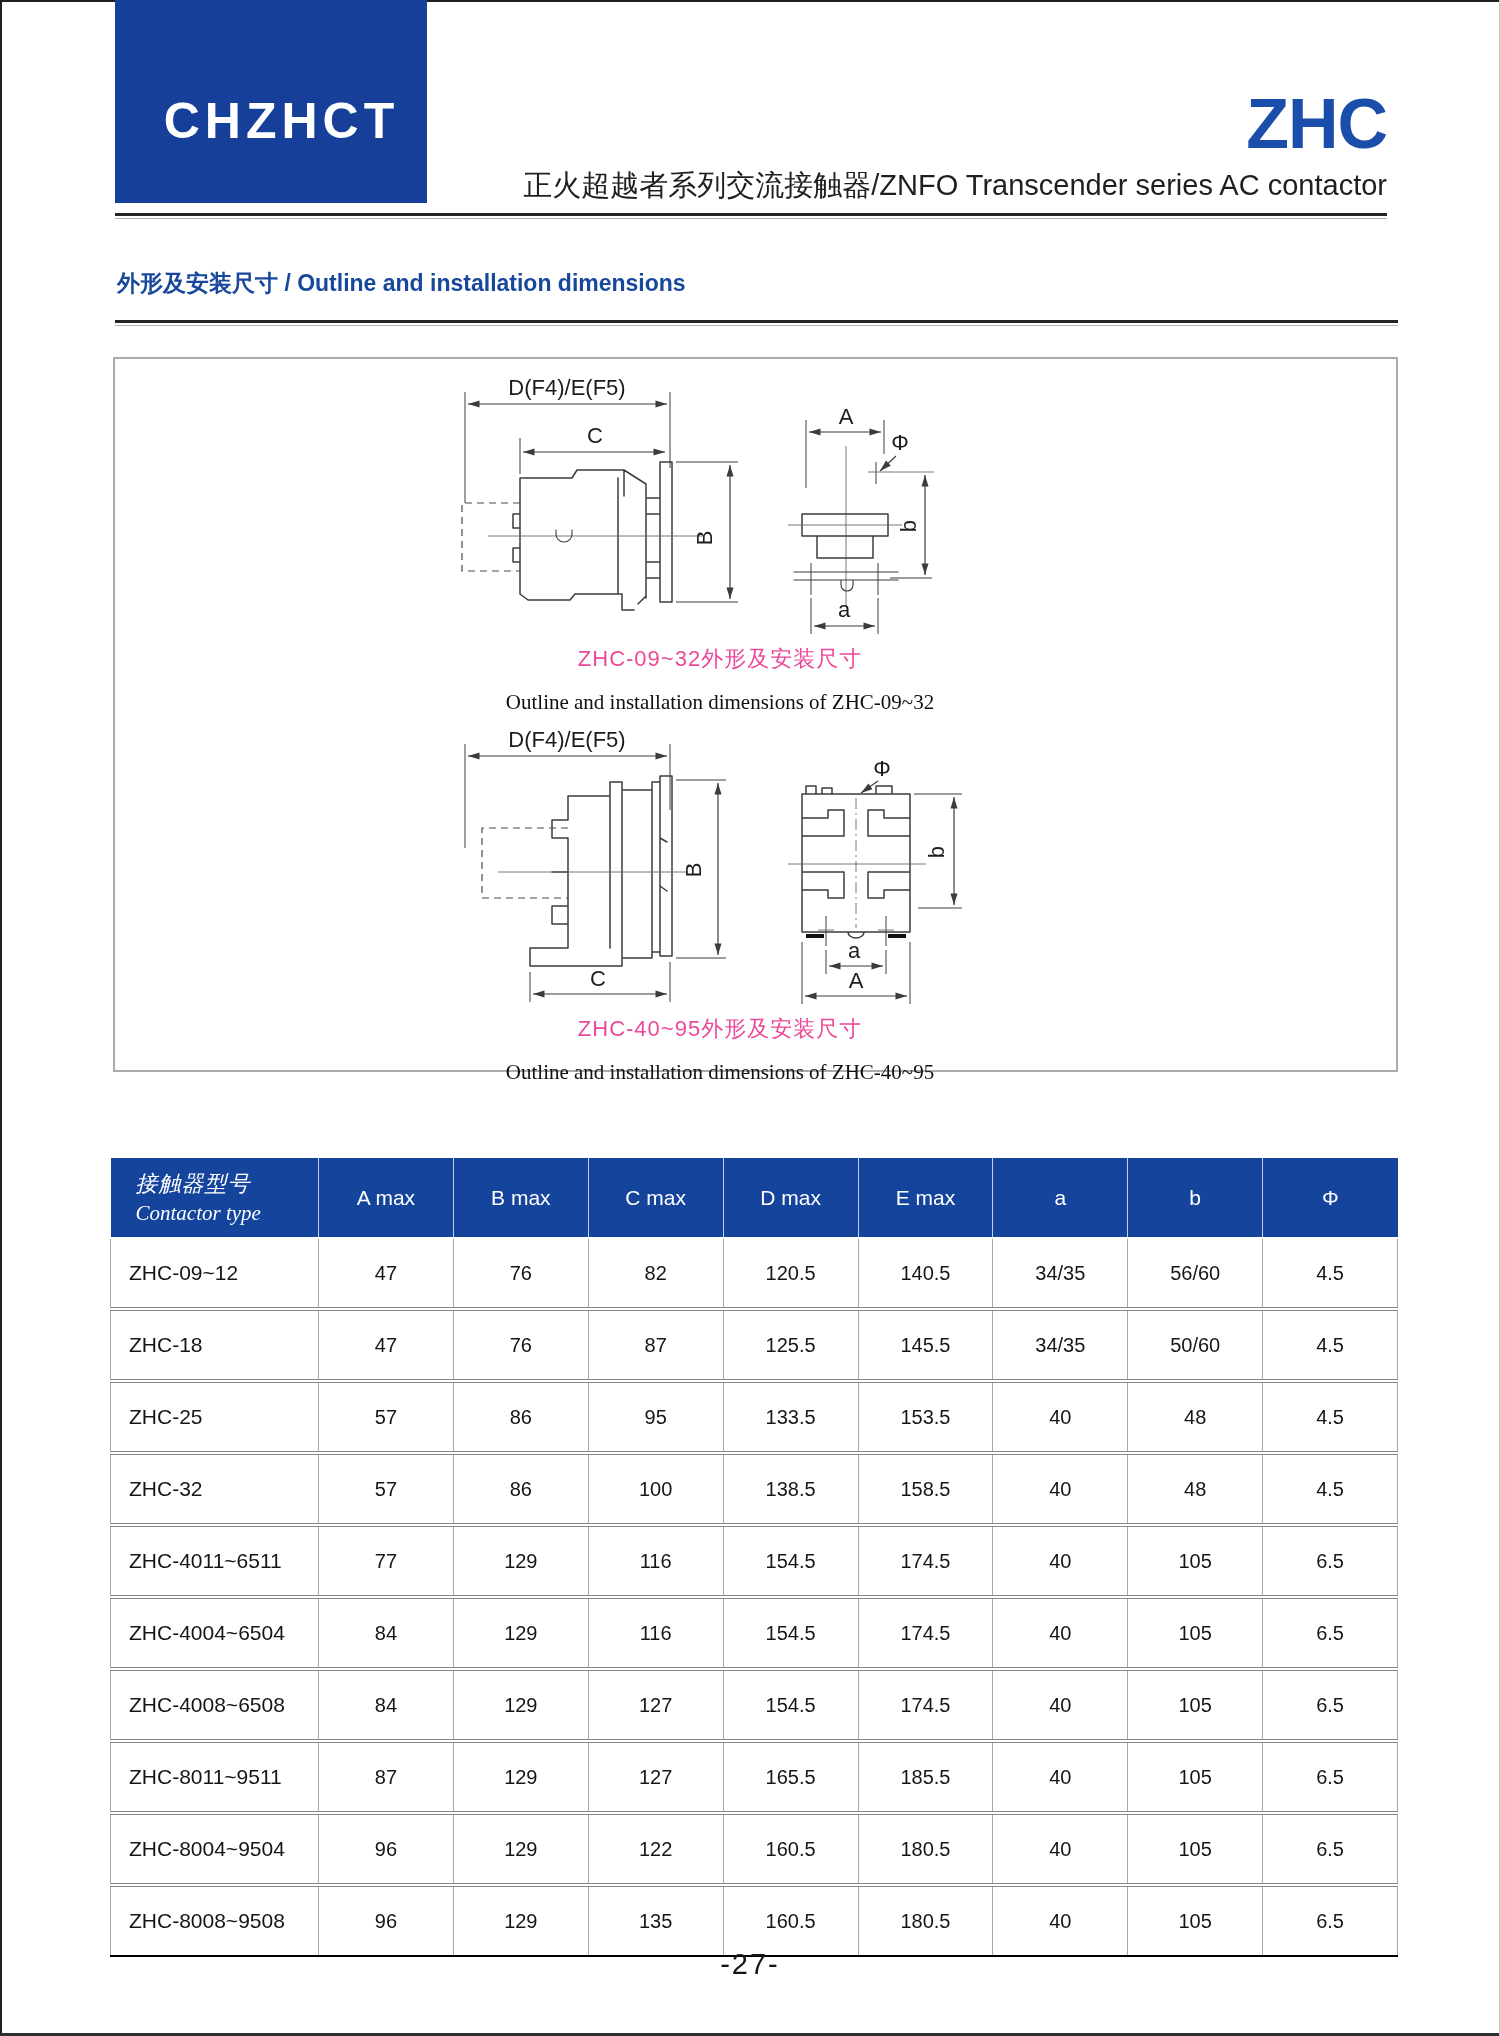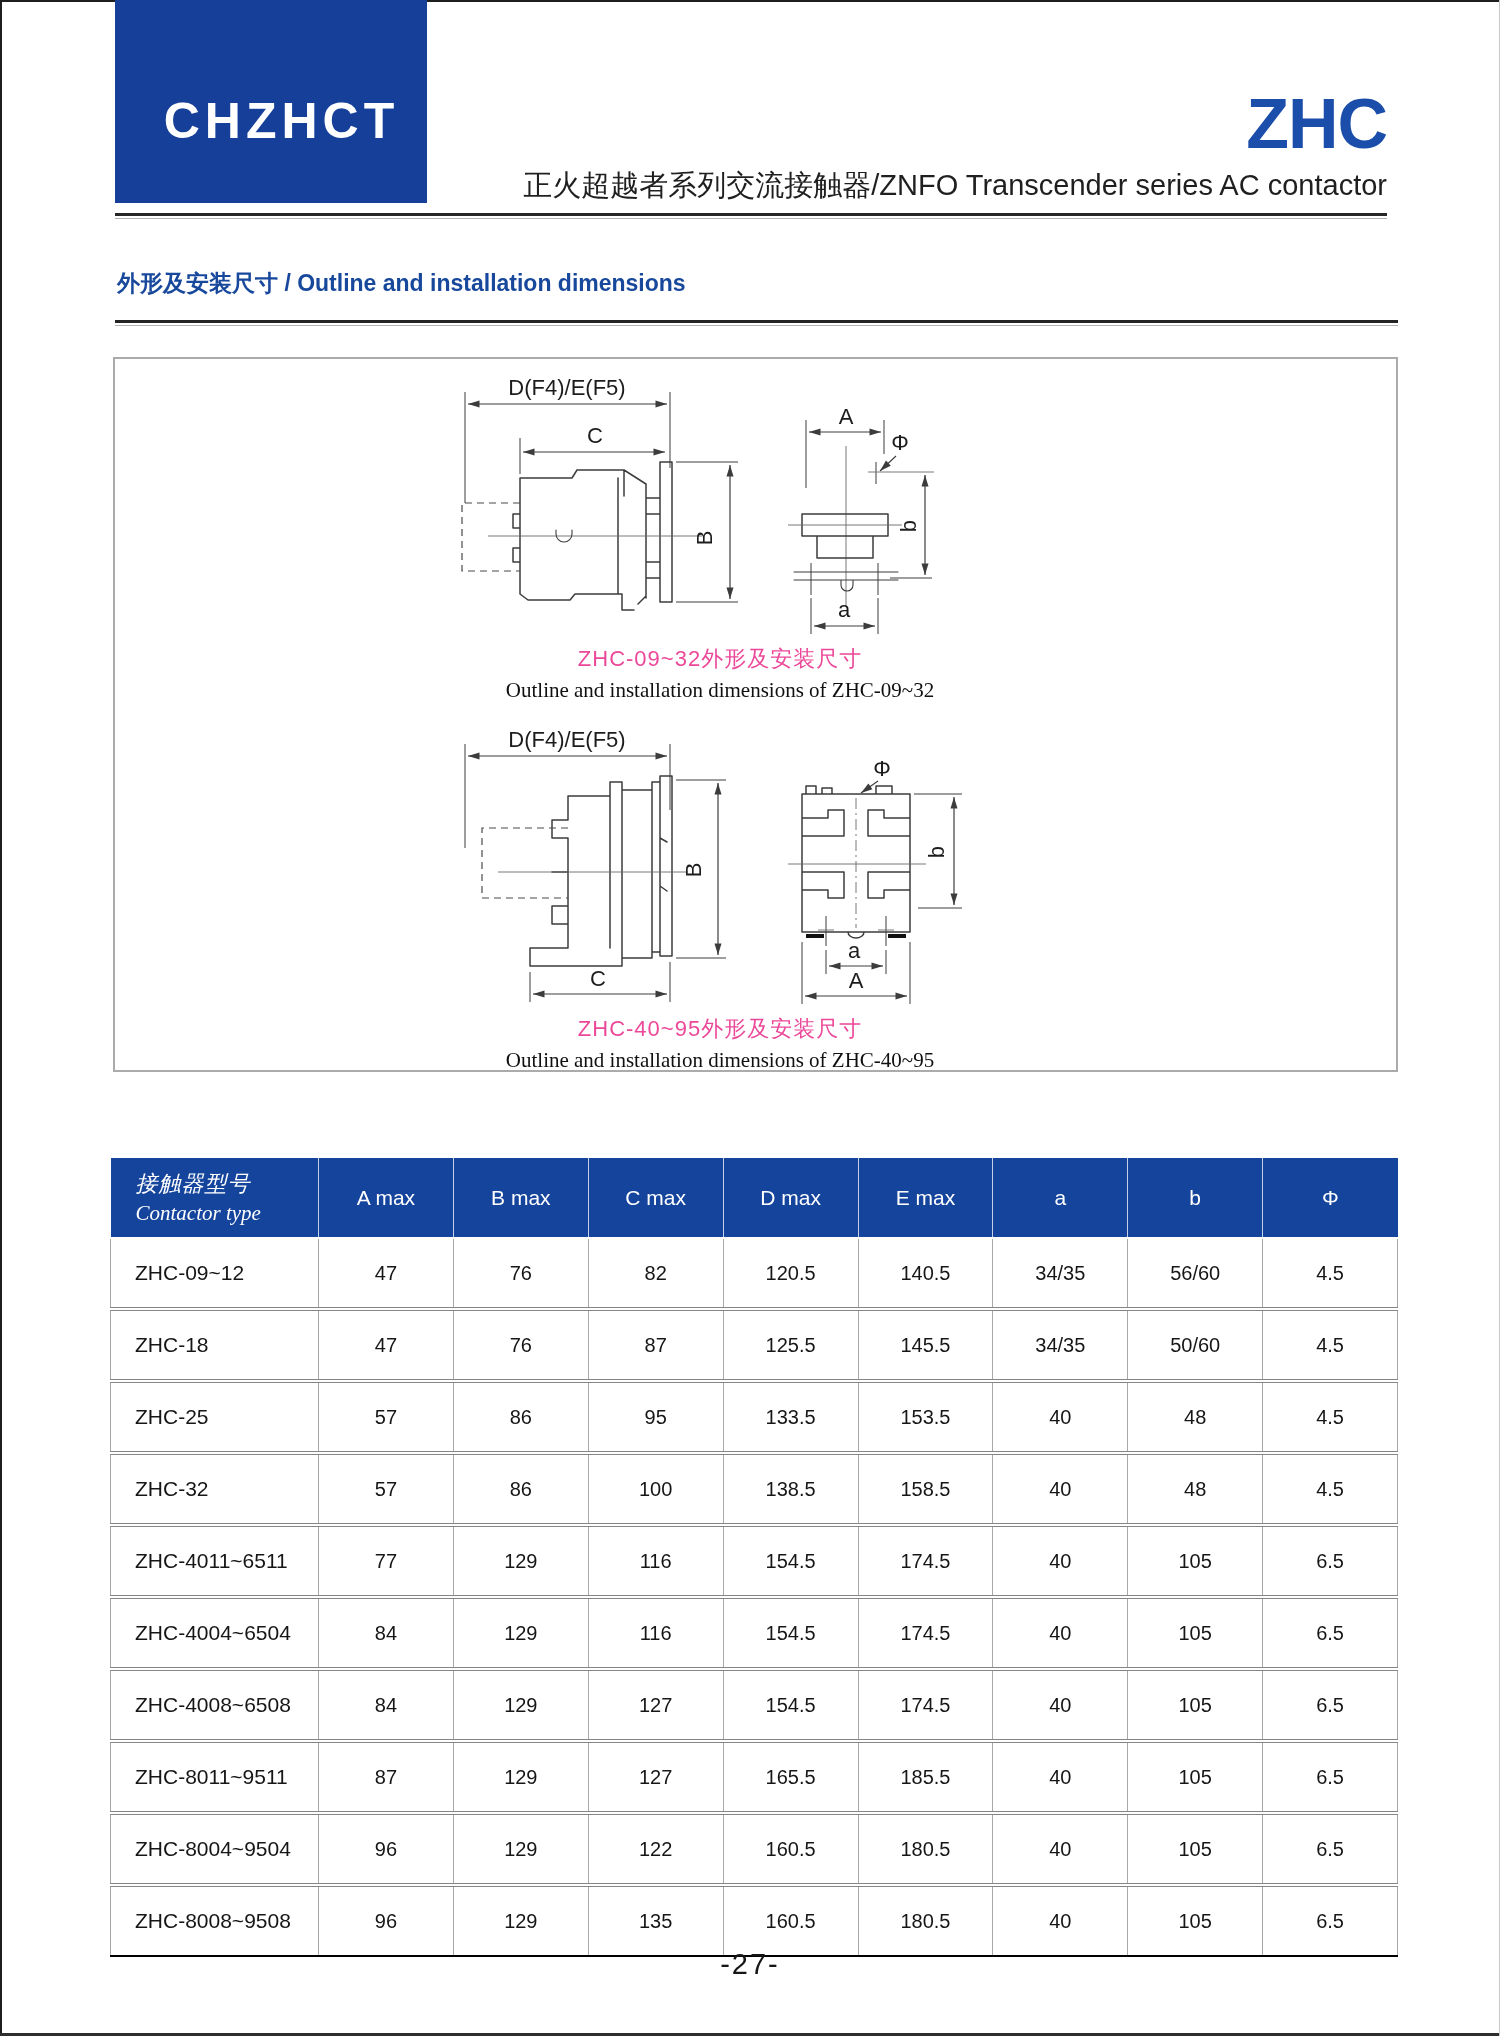--- a/index.html
+++ b/index.html
@@ -36,36 +36,36 @@
   .dim{stroke:#3c3c3c;stroke-width:1.2;marker-start:url(#arr);marker-end:url(#arr);}
   .lead{stroke:#3c3c3c;stroke-width:1.1;marker-end:url(#arr);}
   .ol{stroke:#3c3c3c;stroke-width:1.5;fill:none;stroke-linejoin:round;stroke-linecap:round;}
   .cl{stroke:#6a6a6a;stroke-width:0.9;}
   .dash{stroke:#4a4a4a;stroke-width:1.2;fill:none;stroke-dasharray:7 5;}
   .cdot{stroke:#6a6a6a;stroke-width:0.9;stroke-dasharray:11 4 2 4;}
   .pad{stroke:#111;stroke-width:4;}
   .dlab{font-family:"Liberation Sans",sans-serif;font-size:22px;fill:#1c1c1c;}
   .caption{position:absolute;left:370px;width:700px;text-align:center;}
   .caption .zh{font-size:22px;color:#ec4899;letter-spacing:1px;}
-  .caption .en{font-family:"Liberation Serif",serif;font-size:21px;color:#101010;margin-top:4px;}
+  .caption .en{font-family:"Liberation Serif",serif;font-size:21px;color:#101010;margin-top:16px;}
 
   
   table.dim-table{position:absolute;left:110px;top:1158px;width:1288px;border-collapse:collapse;
                   table-layout:fixed;}
   table.dim-table thead th{background:#15449c;color:#ffffff;height:77px;font-weight:normal;
         font-size:21px;border-right:1px solid rgba(255,255,255,0.75);border-bottom:2px solid #ffffff;
         vertical-align:middle;}
   table.dim-table thead th:last-child{border-right:none;}
   th.type-head{text-align:left;padding-left:25px;font-style:italic;}
   th.type-head .zh{font-size:22px;letter-spacing:1px;}
   th.type-head .en{font-family:"Liberation Serif",serif;font-size:21px;margin-top:2px;}
   table.dim-table td{height:66px;text-align:center;font-size:20px;color:#161616;
         border-left:1px solid #a8a8a8;border-right:1px solid #a8a8a8;
         border-bottom:4px double #858585;background:#ffffff;}
-  table.dim-table td.model{text-align:left;padding-left:24px;font-size:21px;}
+  table.dim-table td.model{text-align:left;padding-left:18px;font-size:21px;}
   table.dim-table tr:last-child td{border-bottom:2px solid #000000;}
 
   .footer{position:absolute;left:0;top:1948px;width:1500px;text-align:center;
           font-size:29px;letter-spacing:2px;color:#161616;}
 </style>
 </head>
 <body>
 
 <div class="page">
 

